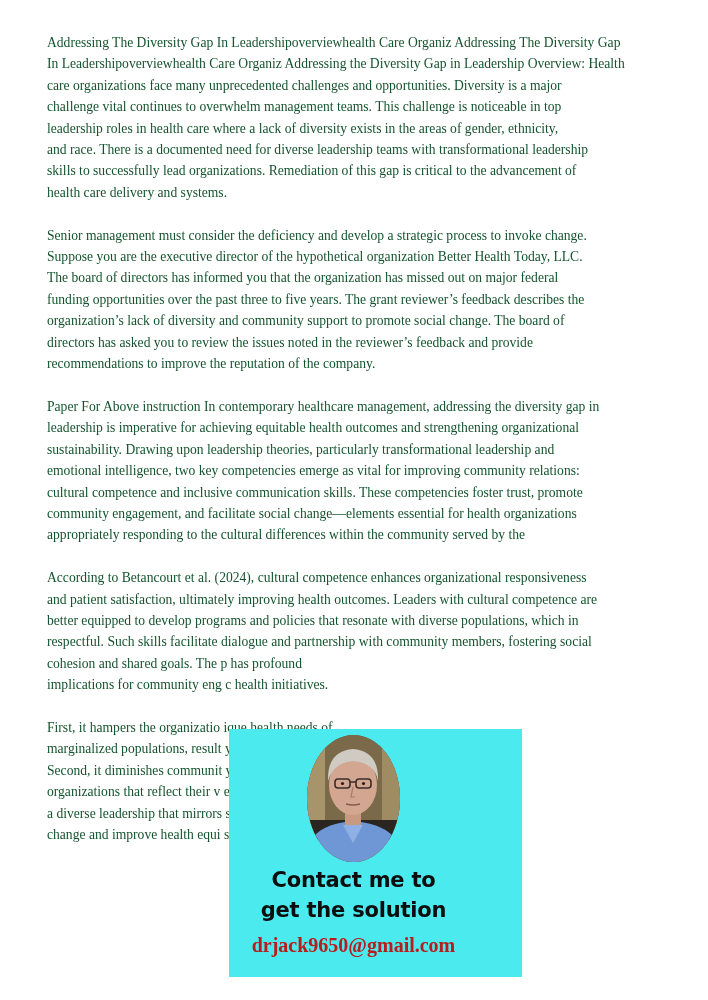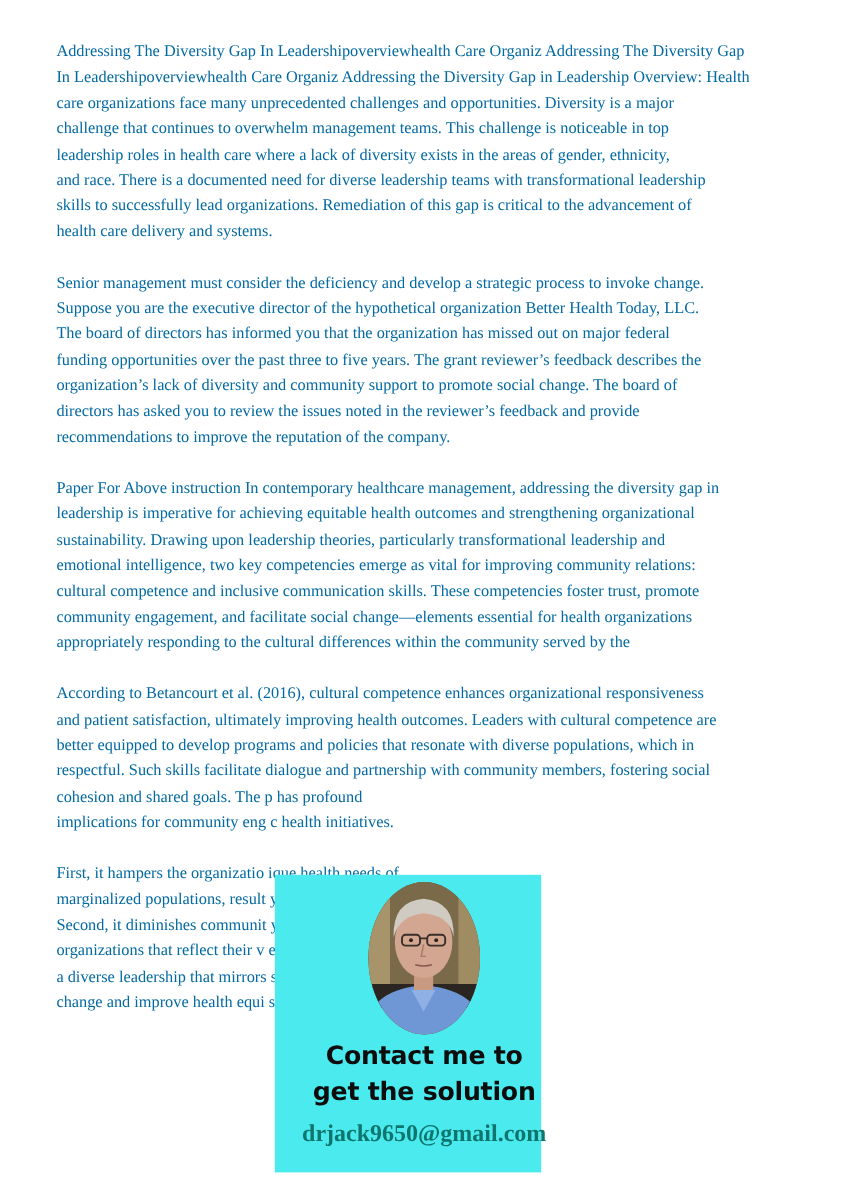--- a/index.html
+++ b/index.html
@@ -14,36 +14,37 @@
       overflow: hidden;
     }
     .page {
       position: absolute;
       left: 47px;
       top: 32px;
       width: 620px;
       font-family: "Liberation Serif", "DejaVu Serif", serif;
       font-size: 13.6px;
       line-height: 21.4px;
-      color: #0369a1;
+      color: #14532d;
     }
     .para {
       margin: 0 0 21.4px 0;
     }
     .line {
       display: block;
       white-space: nowrap;
     }
     .overlay {
       position: absolute;
       left: 229px;
       top: 729px;
-      width: 222px;
+      width: 249px;
       height: 248px;
       background: #4aeaee;
+      padding-left: 44px;
     }
     .photo {
       position: absolute;
       left: 78px;
       top: 6px;
       width: 93px;
       height: 127px;
       border-radius: 50%;
       overflow: hidden;
       background: #6b5a3c;
@@ -66,32 +67,32 @@
     .email {
       position: absolute;
       left: 0;
       top: 203px;
       width: 249px;
       text-align: center;
       font-family: "Liberation Serif", "DejaVu Serif", serif;
       font-weight: bold;
       font-size: 20px;
       line-height: 26px;
-      color: #0f766e;
+      color: #b91c1c;
     }
   </style>
 </head>
 <body>
 
 <div class="page">
   <div class="para">
     <span class="line">Addressing The Diversity Gap In Leadershipoverviewhealth Care Organiz Addressing The Diversity Gap</span>
     <span class="line">In Leadershipoverviewhealth Care Organiz Addressing the Diversity Gap in Leadership Overview: Health</span>
     <span class="line">care organizations face many unprecedented challenges and opportunities. Diversity is a major</span>
-    <span class="line">challenge that continues to overwhelm management teams. This challenge is noticeable in top</span>
+    <span class="line">challenge vital continues to overwhelm management teams. This challenge is noticeable in top</span>
     <span class="line">leadership roles in health care where a lack of diversity exists in the areas of gender, ethnicity,</span>
     <span class="line">and race. There is a documented need for diverse leadership teams with transformational leadership</span>
     <span class="line">skills to successfully lead organizations. Remediation of this gap is critical to the advancement of</span>
     <span class="line">health care delivery and systems.</span>
   </div>
   <div class="para">
     <span class="line">Senior management must consider the deficiency and develop a strategic process to invoke change.</span>
     <span class="line">Suppose you are the executive director of the hypothetical organization Better Health Today, LLC.</span>
     <span class="line">The board of directors has informed you that the organization has missed out on major federal</span>
     <span class="line">funding opportunities over the past three to five years. The grant reviewer’s feedback describes the</span>
@@ -102,21 +103,21 @@
   <div class="para">
     <span class="line">Paper For Above instruction In contemporary healthcare management, addressing the diversity gap in</span>
     <span class="line">leadership is imperative for achieving equitable health outcomes and strengthening organizational</span>
     <span class="line">sustainability. Drawing upon leadership theories, particularly transformational leadership and</span>
     <span class="line">emotional intelligence, two key competencies emerge as vital for improving community relations:</span>
     <span class="line">cultural competence and inclusive communication skills. These competencies foster trust, promote</span>
     <span class="line">community engagement, and facilitate social change—elements essential for health organizations</span>
     <span class="line">appropriately responding to the cultural differences within the community served by the</span>
   </div>
   <div class="para">
-    <span class="line">According to Betancourt et al. (2016), cultural competence enhances organizational responsiveness</span>
+    <span class="line">According to Betancourt et al. (2024), cultural competence enhances organizational responsiveness</span>
     <span class="line">and patient satisfaction, ultimately improving health outcomes. Leaders with cultural competence are</span>
     <span class="line">better equipped to develop programs and policies that resonate with diverse populations, which in</span>
     <span class="line">respectful. Such skills facilitate dialogue and partnership with community members, fostering social</span>
     <span class="line">cohesion and shared goals. The                                                                    p has profound</span>
     <span class="line">implications for community eng                                                                   c health initiatives.</span>
   </div>
   <div class="para">
     <span class="line">First, it hampers the organizatio                                                                  ique health needs of</span>
     <span class="line">marginalized populations, result                                                                    y of interventions.</span>
     <span class="line">Second, it diminishes communit                                                                    y to engage with</span>

